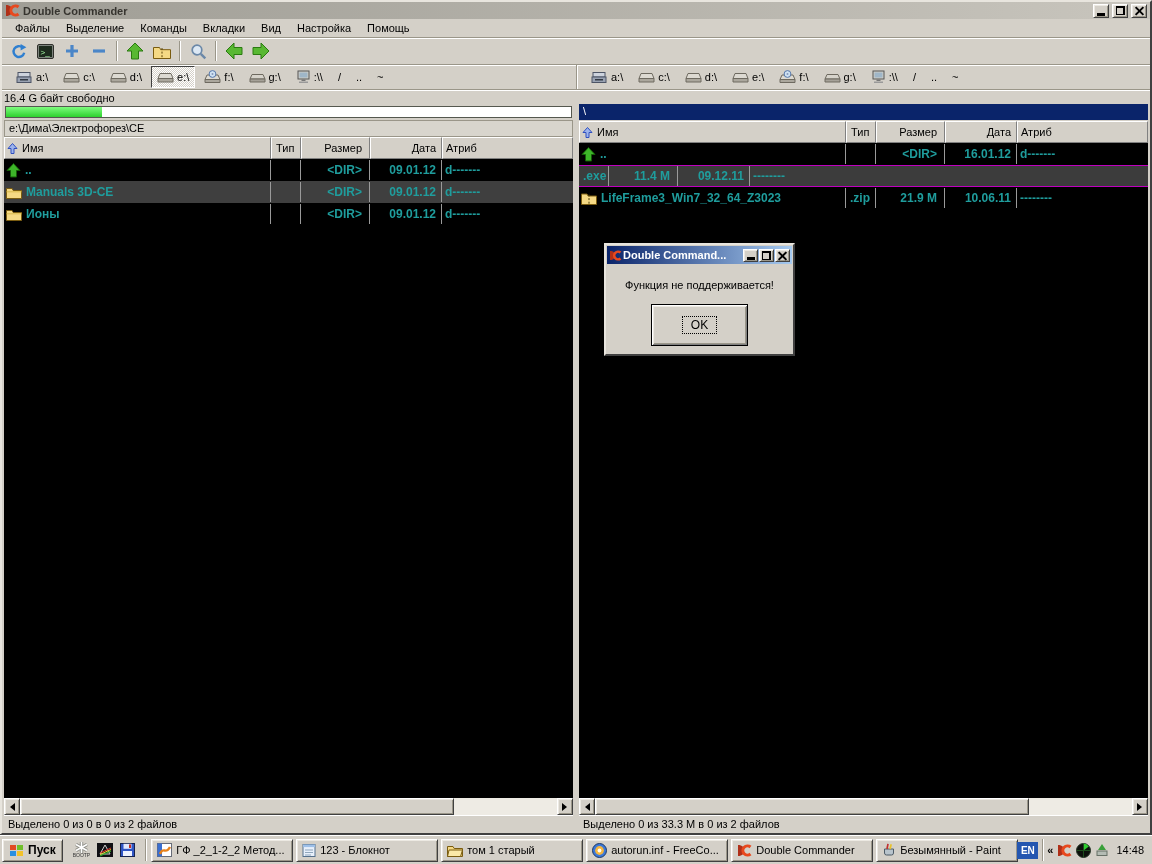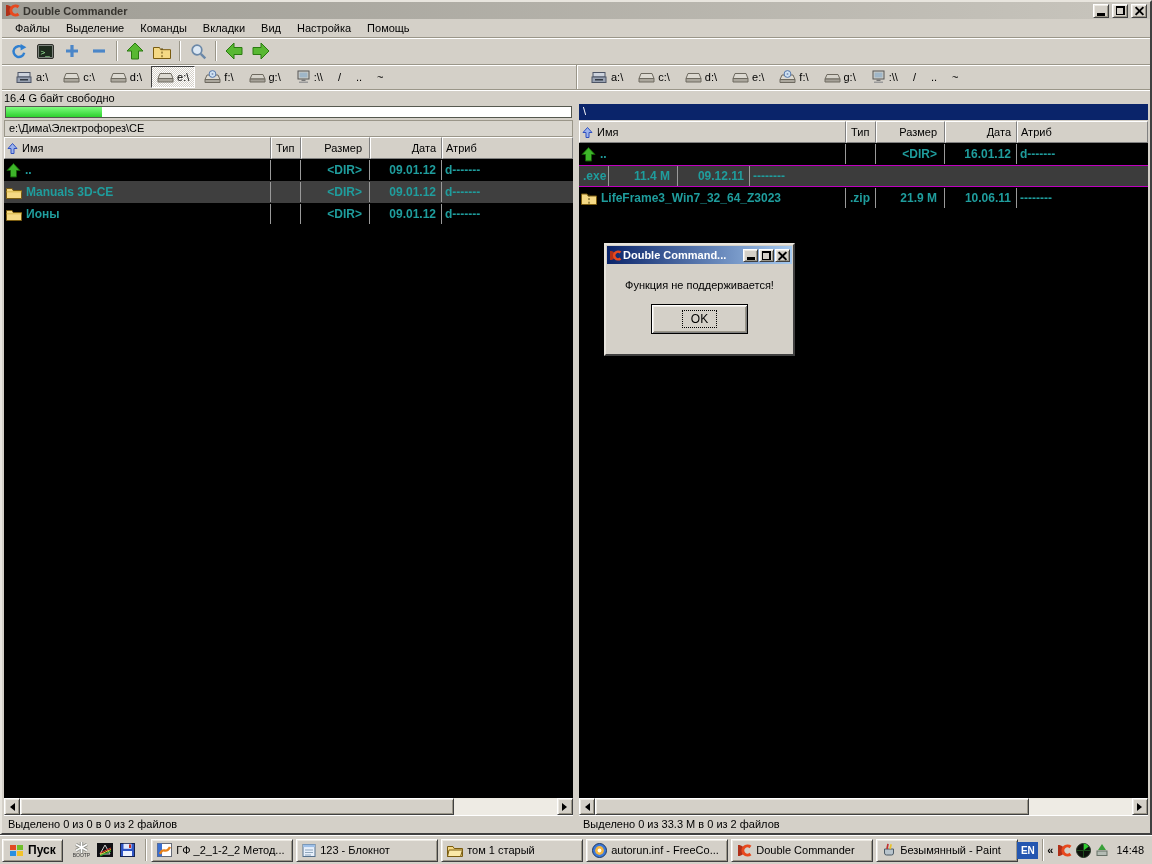--- a/index.html
+++ b/index.html
@@ -70,21 +70,21 @@
   .statusbar { height:18px; padding:2px 4px; border-top:1px solid #fff; flex:none; background:#d4d0c8; white-space:nowrap; overflow:hidden; }
 
   .ic { display:inline-flex; align-items:center; justify-content:center; line-height:0; }
 
   
   #dialog { position:absolute; left:604px; top:243px; width:191px; height:113px; background:#d4d0c8; border:2px solid; border-color:#e8e5de #404040 #404040 #e8e5de; box-shadow:1px 1px 0 #000; z-index:50; display:flex; flex-direction:column; }
   #dlg-title { height:18px; background:linear-gradient(90deg,#0a246a,#a6caf0); color:#fff; font-weight:bold; display:flex; align-items:center; gap:1px; padding:0 2px; margin:1px; flex:none; }
   #dlg-title .winctl { width:15px; height:13px; }
   #dlg-title-text { flex:1; white-space:nowrap; overflow:hidden; }
   #dlg-msg { text-align:center; margin-top:14px; }
-  #dlg-ok { width:97px; height:30px; margin:13px auto 0; background:#d4d0c8; border:1px solid #000; box-shadow:inset 1px 1px 0 #ffffff, inset -1px -1px 0 #808080, inset 2px 2px 0 #ece9e2, inset -2px -2px 0 #9a9689; display:flex; align-items:center; justify-content:center; font-size:12px; }
+  #dlg-ok { width:97px; height:42px; margin:13px auto 0; background:#d4d0c8; border:1px solid #000; box-shadow:inset 1px 1px 0 #ffffff, inset -1px -1px 0 #808080, inset 2px 2px 0 #ece9e2, inset -2px -2px 0 #9a9689; display:flex; align-items:center; justify-content:center; font-size:12px; }
   #dlg-ok span { outline:1px dotted #000; padding:1px 8px; }
 
   
   #taskbar { position:absolute; left:0; bottom:0; width:1152px; height:29px; background:#d4d0c8; border-top:1px solid #fff; box-shadow:0 -1px 0 #404040; display:flex; align-items:center; padding:0 2px; gap:4px; }
   #start-btn { height:23px; display:flex; align-items:center; gap:4px; padding:0 6px; font-weight:bold; font-size:12px; flex:none; }
   #quick { display:flex; align-items:center; gap:7px; padding:0 6px; flex:none; }
   .ql { display:flex; flex-direction:column; align-items:center; line-height:1; }
   .ql small { font-size:5px; color:#333; }
   .tb-sep { width:2px; height:22px; border-left:1px solid #9a9689; border-right:1px solid #fff; flex:none; }
   #tasks { display:flex; gap:3px; flex:1; min-width:0; }

